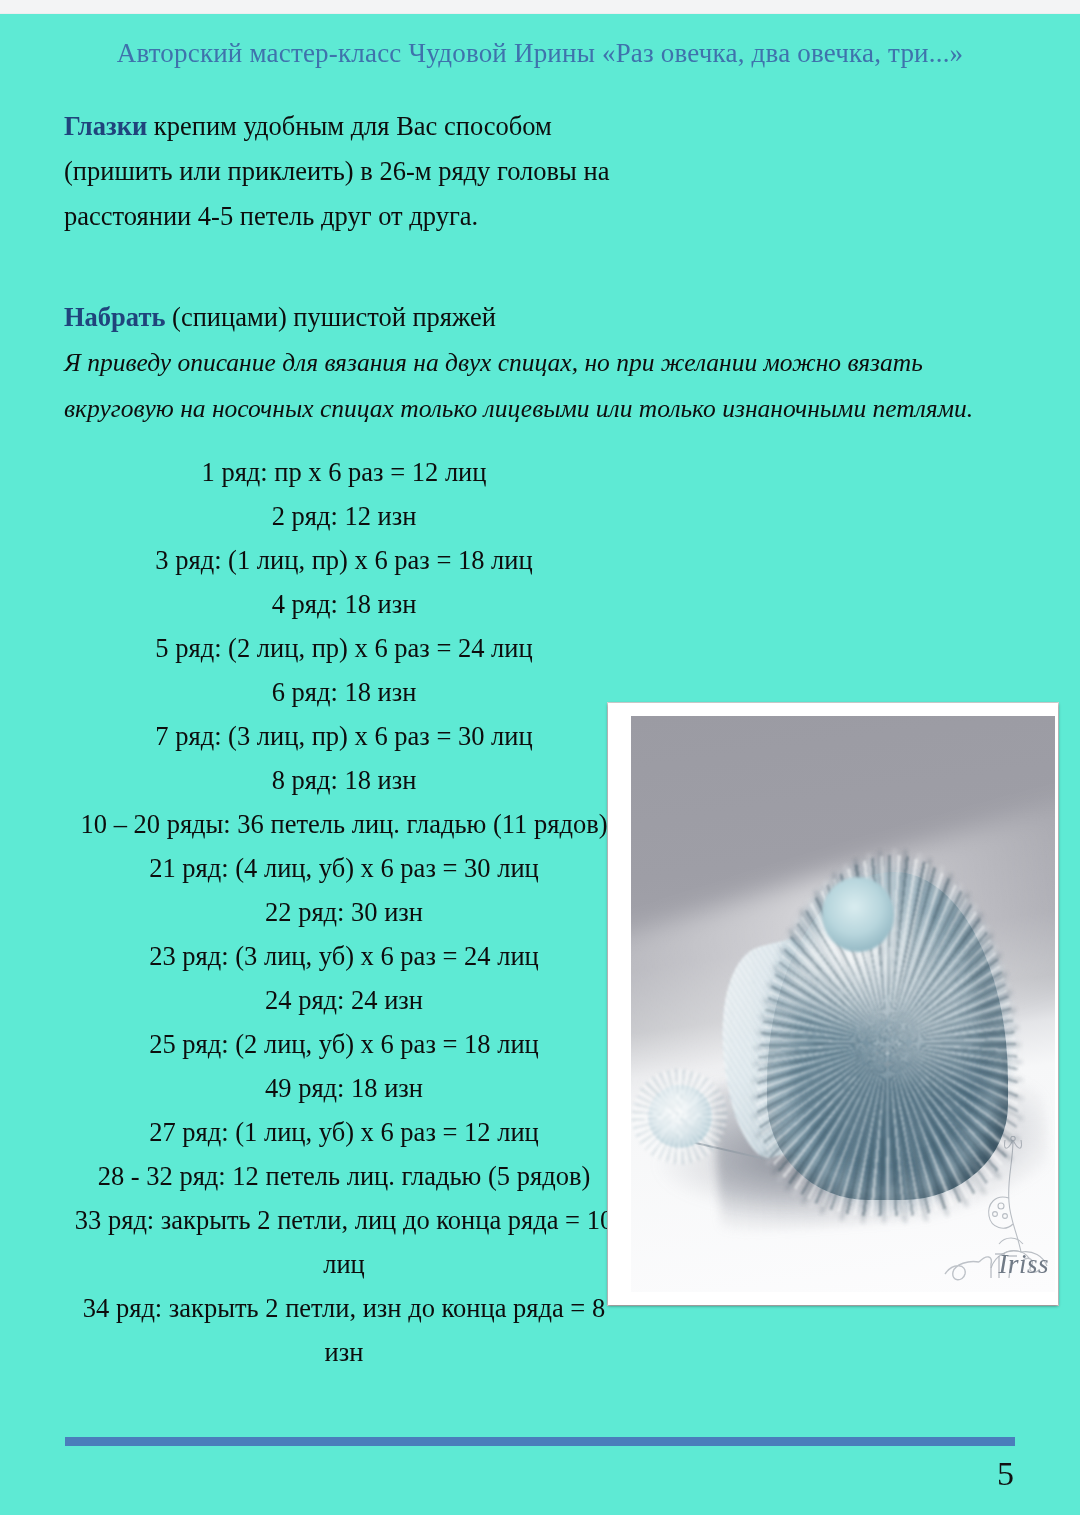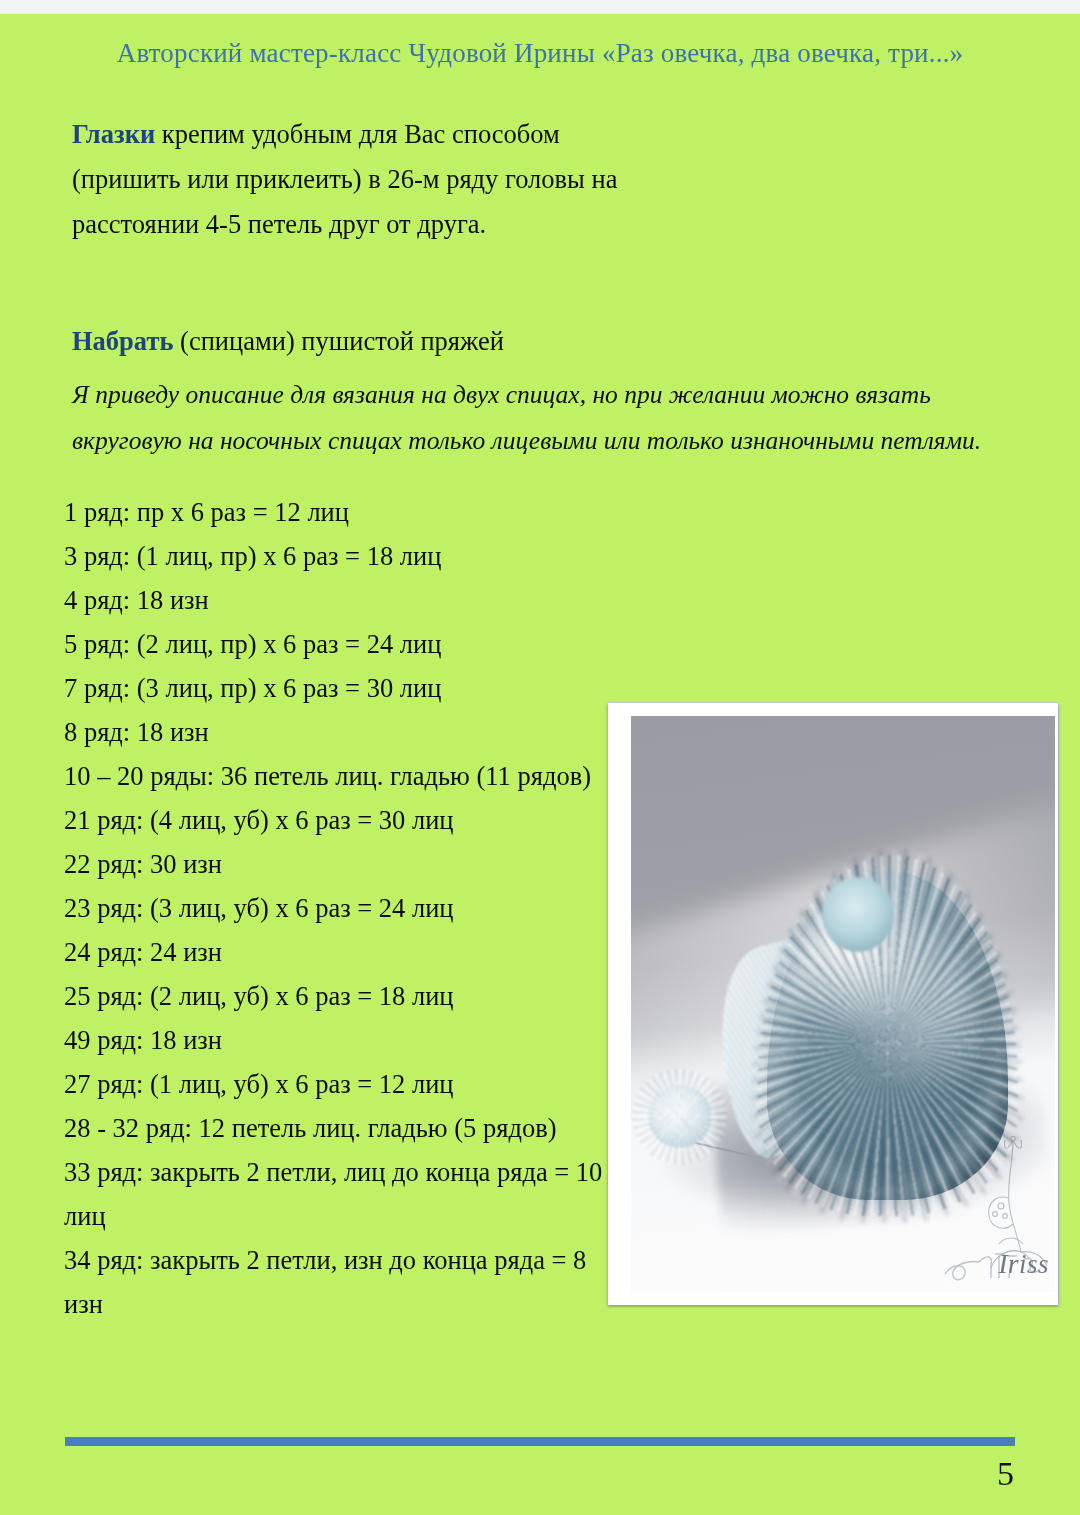--- a/index.html
+++ b/index.html
@@ -5,21 +5,21 @@
 <style>
   html, body {
     margin: 0;
     padding: 0;
     background: #ffffff;
   }
   .page {
     position: relative;
     width: 1080px;
     height: 1515px;
-    background: #bef264;
+    background: #5eead4;
     overflow: hidden;
     font-family: "Liberation Serif", "DejaVu Serif", serif;
     color: #0d0d0d;
   }
 
   
   .top-strip {
     position: absolute;
     top: 0; left: 0;
     width: 1080px;
@@ -44,41 +44,42 @@
   
   .content {
     position: absolute;
     top: 104px;
     left: 64px;
     width: 952px;
   }
   .para {
     font-size: 26.5px;
     line-height: 45px;
-    margin: 8px;
+    margin: 0;
   }
   .para.narrow { width: 600px; }
   .kw {
     color: #20447c;
     font-weight: bold;
   }
   .italic {
     font-style: italic;
     font-size: 25.5px;
     line-height: 46px;
   }
   .spacer-lg { height: 56px; }
   .spacer-sm { height: 14px; }
 
   .rows { margin-top: 4px; }
   .row-line {
     font-size: 26.5px;
     line-height: 44px;
     width: 560px;
     white-space: pre-wrap;
+    text-align: center;
   }
 
   
   .photo-frame {
     position: absolute;
     left: 608px;
     top: 703px;
     width: 450px;
     height: 602px;
     background: #ffffff;
@@ -293,23 +294,25 @@
 
     <p class="para"><span class="kw">Набрать</span><span> (спицами) пушистой пряжей</span></p>
 
     <p class="para italic">Я приведу описание для вязания на двух спицах, но при желании можно вязать вкруговую на носочных спицах только лицевыми или только изнаночными петлями.</p>
 
     <div class="spacer-sm"></div>
 
 
     <div class="rows">
       <div class="row-line">1 ряд: пр х 6 раз = 12 лиц</div>
+      <div class="row-line">2 ряд: 12 изн</div>
       <div class="row-line">3 ряд: (1 лиц, пр) х 6 раз = 18 лиц</div>
       <div class="row-line">4 ряд: 18 изн</div>
       <div class="row-line">5 ряд: (2 лиц, пр) х 6 раз = 24 лиц</div>
+      <div class="row-line">6 ряд: 18 изн</div>
       <div class="row-line">7 ряд: (3 лиц, пр) х 6 раз = 30 лиц</div>
       <div class="row-line">8 ряд: 18 изн</div>
       <div class="row-line">10 – 20 ряды: 36 петель лиц. гладью (11 рядов)</div>
       <div class="row-line">21 ряд: (4 лиц, уб) х 6 раз = 30 лиц</div>
       <div class="row-line">22 ряд: 30 изн</div>
       <div class="row-line">23 ряд: (3 лиц, уб) х 6 раз = 24 лиц</div>
       <div class="row-line">24 ряд: 24 изн</div>
       <div class="row-line">25 ряд: (2 лиц, уб) х 6 раз = 18 лиц</div>
       <div class="row-line">49 ряд: 18 изн</div>
       <div class="row-line">27 ряд: (1 лиц, уб) х 6 раз = 12 лиц</div>

